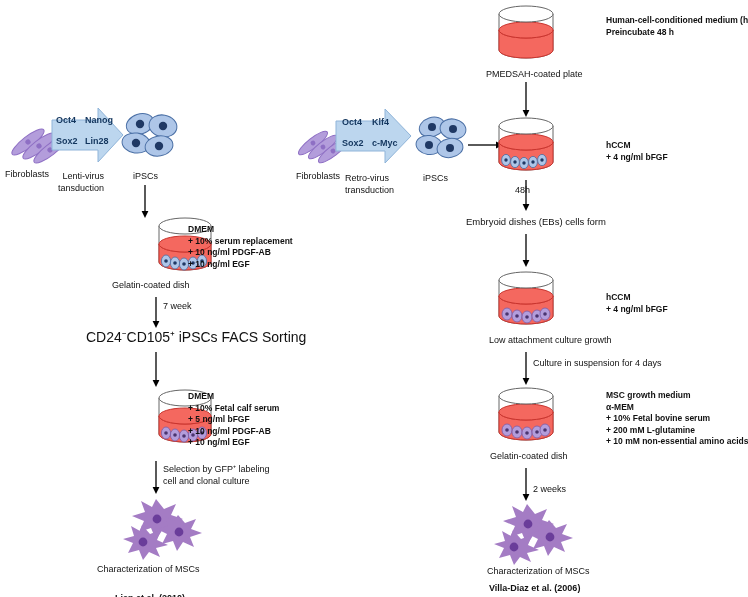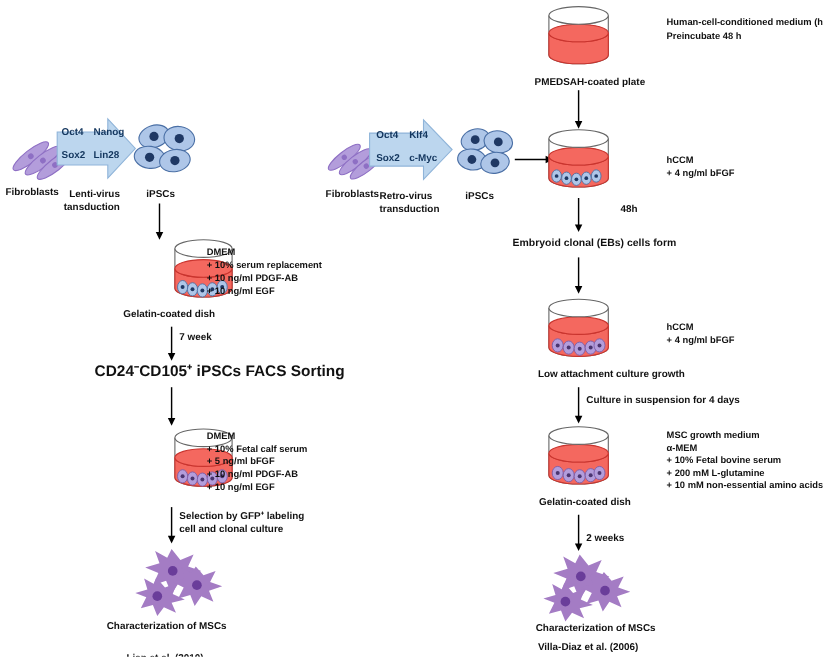--- a/index.html
+++ b/index.html
@@ -2,21 +2,21 @@
 <html><head>
 <meta charset="utf-8">
 <style>
   html,body{margin:0;padding:0;background:#ffffff;}
   body{
     width:748px;height:597px;position:relative;overflow:hidden;
     font-family:"Liberation Sans",sans-serif;
     color:#1a1a1a;
   }
   .abs{position:absolute;}
-  .txt{font-weight:bold;font-size:9px;line-height:12px;white-space:nowrap;color:#111;}
+  .txt{font-weight:normal;font-size:9px;line-height:12px;white-space:nowrap;color:#111;}
   .txt-reg{font-weight:bold;font-size:8.5px;line-height:11.5px;white-space:nowrap;color:#111;}
   .multi{white-space:pre;}
   .cite{font-weight:bold;font-size:9px;white-space:nowrap;color:#111;}
   svg{display:block;overflow:visible;}
   .factor{font-weight:bold;font-size:9px;fill:#13365e;font-family:"Liberation Sans",sans-serif;}
 </style>
 </head>
 <body>
 
 <div class="abs" style="left:14px;top:108px;">
@@ -284,23 +284,23 @@
 </div>
 <div class="abs txt-reg multi" style="left:606px;top:140px;">hCCM
 + 4 ng/ml bFGF</div>
 
 <div class="abs" style="left:521px;top:180px;">
   <svg width="10" height="32">
       <line x1="5" y1="0" x2="5" y2="25" stroke="#000" stroke-width="1.3"></line>
       <path d="M5,31 L1.6,24 L8.4,24 Z" fill="#000"></path>
     </svg>
 </div>
-<div class="abs txt" style="left:564px;top:184px;">48h</div>
-
-<div class="abs txt" style="left:466px;top:216px;font-size:9.5px;">Embryoid clonal (EBs) cells form</div>
+<div class="abs txt" style="left:515px;top:184px;">48h</div>
+
+<div class="abs txt" style="left:466px;top:216px;font-size:9.5px;">Embryoid dishes (EBs) cells form</div>
 
 <div class="abs" style="left:521px;top:234px;">
   <svg width="10" height="34">
       <line x1="5" y1="0" x2="5" y2="27" stroke="#000" stroke-width="1.3"></line>
       <path d="M5,33 L1.6,26 L8.4,26 Z" fill="#000"></path>
     </svg>
 </div>
 
 <div class="abs" style="left:495px;top:272px;">
   <svg width="62" height="58" viewBox="0 0 62 58">

